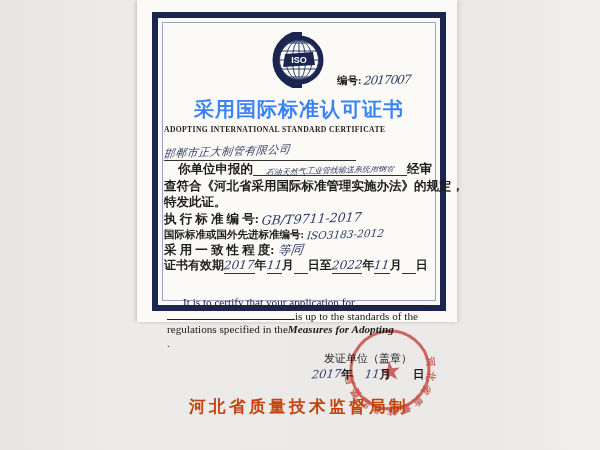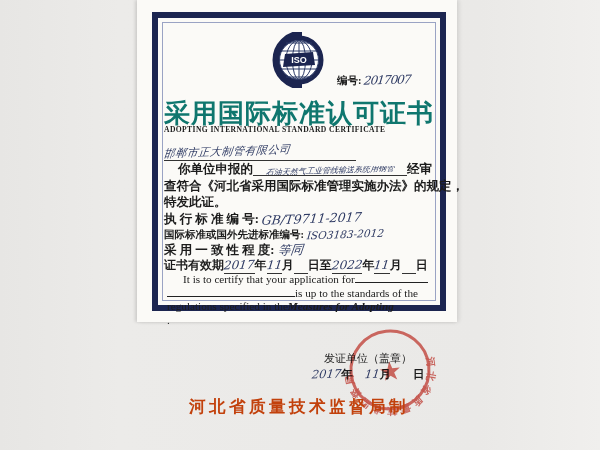--- a/index.html
+++ b/index.html
@@ -24,21 +24,21 @@
   .content{position:absolute;left:27px;top:24px;right:23px;bottom:22px;}
 
   .logo{position:absolute;left:108px;top:8px;width:56px;height:56px;}
 
   .serial{position:absolute;left:173px;top:49px;font-size:10.5px;font-weight:bold;white-space:nowrap;}
   .hw{font-family:"DejaVu Serif",serif;font-style:italic;color:#2e3a63;
       display:inline-block;transform:skewX(-8deg) rotate(-2deg);font-weight:normal;}
   .hw-big{font-size:12px;letter-spacing:-1px;}
 
   .title{position:absolute;top:72px;left:0;right:0;text-align:center;
-    font-size:26px;font-weight:bold;letter-spacing:1px;white-space:nowrap;color:#0f766e;}
+    font-size:20px;font-weight:bold;letter-spacing:1px;white-space:nowrap;color:#3b82f6;}
   .subtitle{position:absolute;top:101px;left:0;right:0;text-align:left;
     font-size:7.6px;font-weight:bold;letter-spacing:0.4px;white-space:nowrap;}
 
   .company{position:absolute;left:0px;top:120px;width:192px;
     border-bottom:1px solid #333;font-size:11px;padding-bottom:1px;}
   .company .hw{letter-spacing:0.5px;}
 
   .body-zh{font-size:12.5px;font-weight:600;line-height:15.5px;}
   .line-apply{position:absolute;left:0;right:2px;top:138px;display:flex;align-items:baseline;}
   .line-apply .pre{white-space:nowrap;padding-left:14px;}
@@ -53,21 +53,21 @@
   .exec{top:187px;font-size:12.5px;}
   .intl{top:204px;font-size:10.5px;}
   .consist{top:218px;font-size:12.5px;}
   .valid{top:233px;font-size:12px;}
   .valid .u{min-width:14px;}
 
   .eng{position:absolute;left:3px;right:6px;top:249px;font-size:11.2px;line-height:13.6px;}
   .eng .row{display:flex;align-items:baseline;white-space:nowrap;}
   .eng .fill{flex:1;border-bottom:1px solid #222;}
   .eng .b{font-weight:bold;font-style:italic;}
-  .eng .indent{padding-left:16px;}
+  .eng .indent{padding-left:16px;margin-top:23px;}
 
   .issuer{position:absolute;left:160px;top:327px;font-size:11px;font-weight:normal;white-space:nowrap;}
   .issue-date{position:absolute;left:148px;top:343px;font-size:11.5px;font-weight:bold;white-space:nowrap;}
   .issue-date .sp{display:inline-block;width:12px;}
   .issue-date .sp2{display:inline-block;width:22px;}
 
   .stamp{position:absolute;left:180px;top:300px;width:92px;height:92px;opacity:0.85;
     mix-blend-mode:multiply;transform:rotate(-6deg);}
 
   .footer{position:absolute;left:0;right:0;top:372px;text-align:center;

